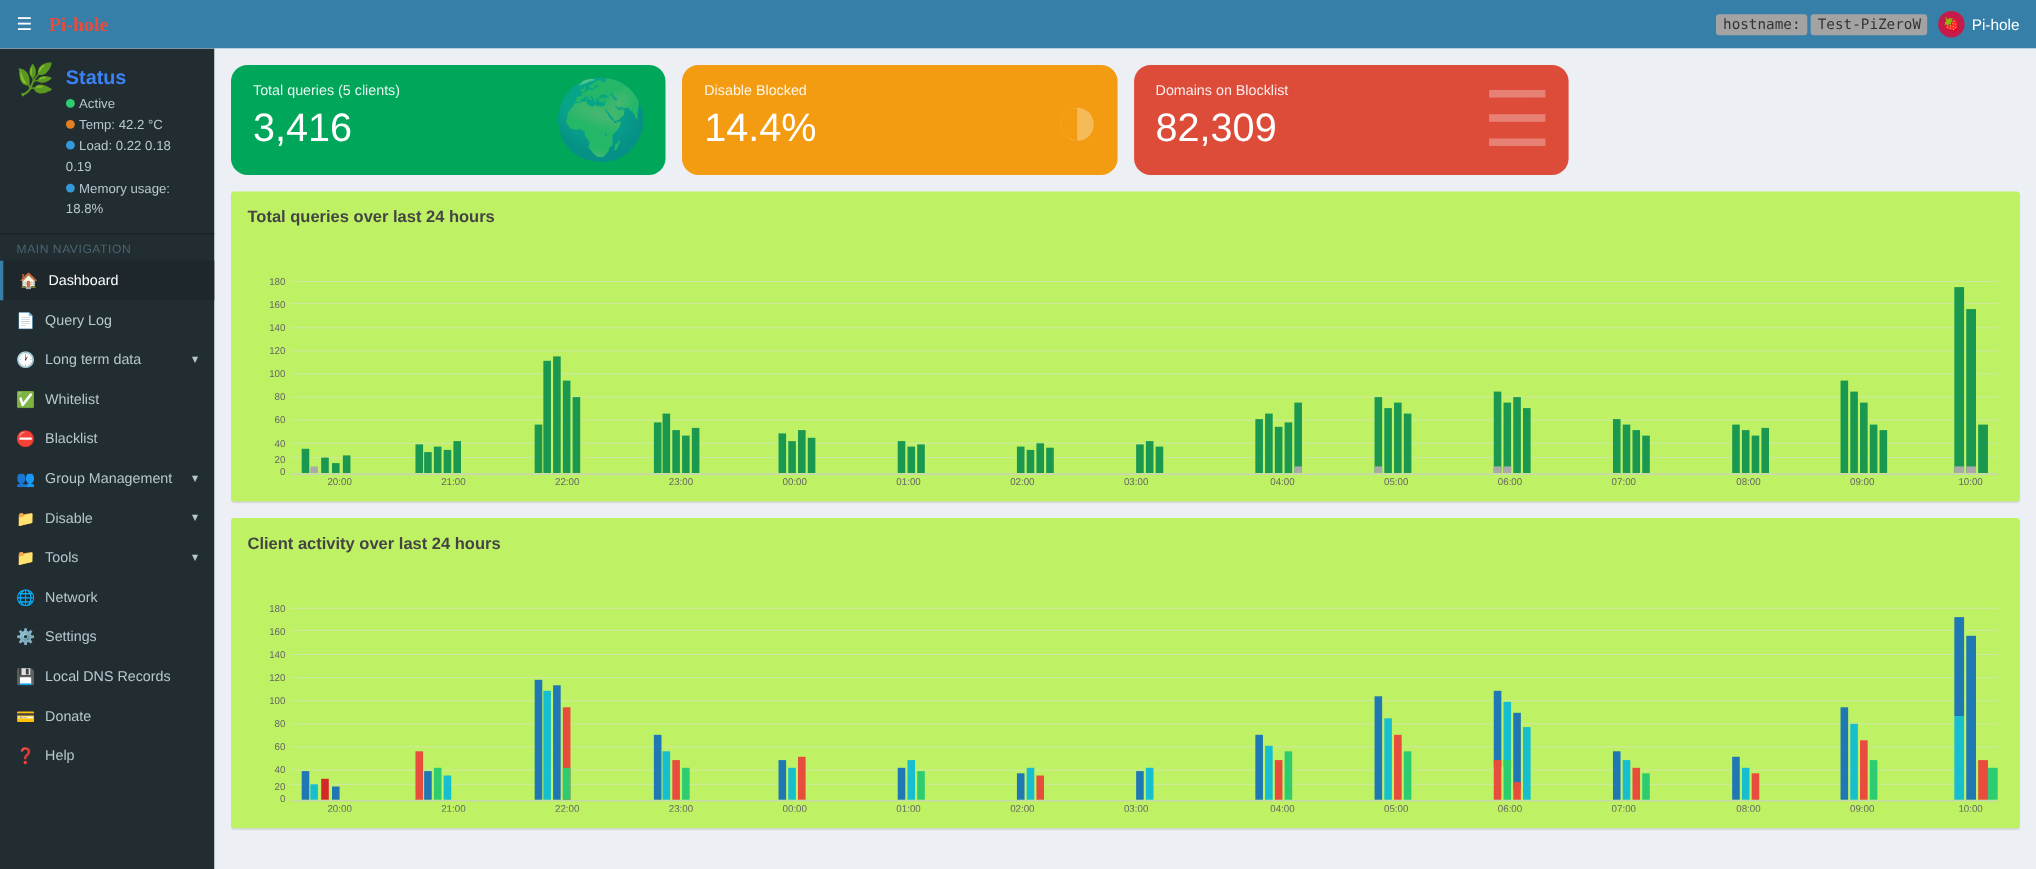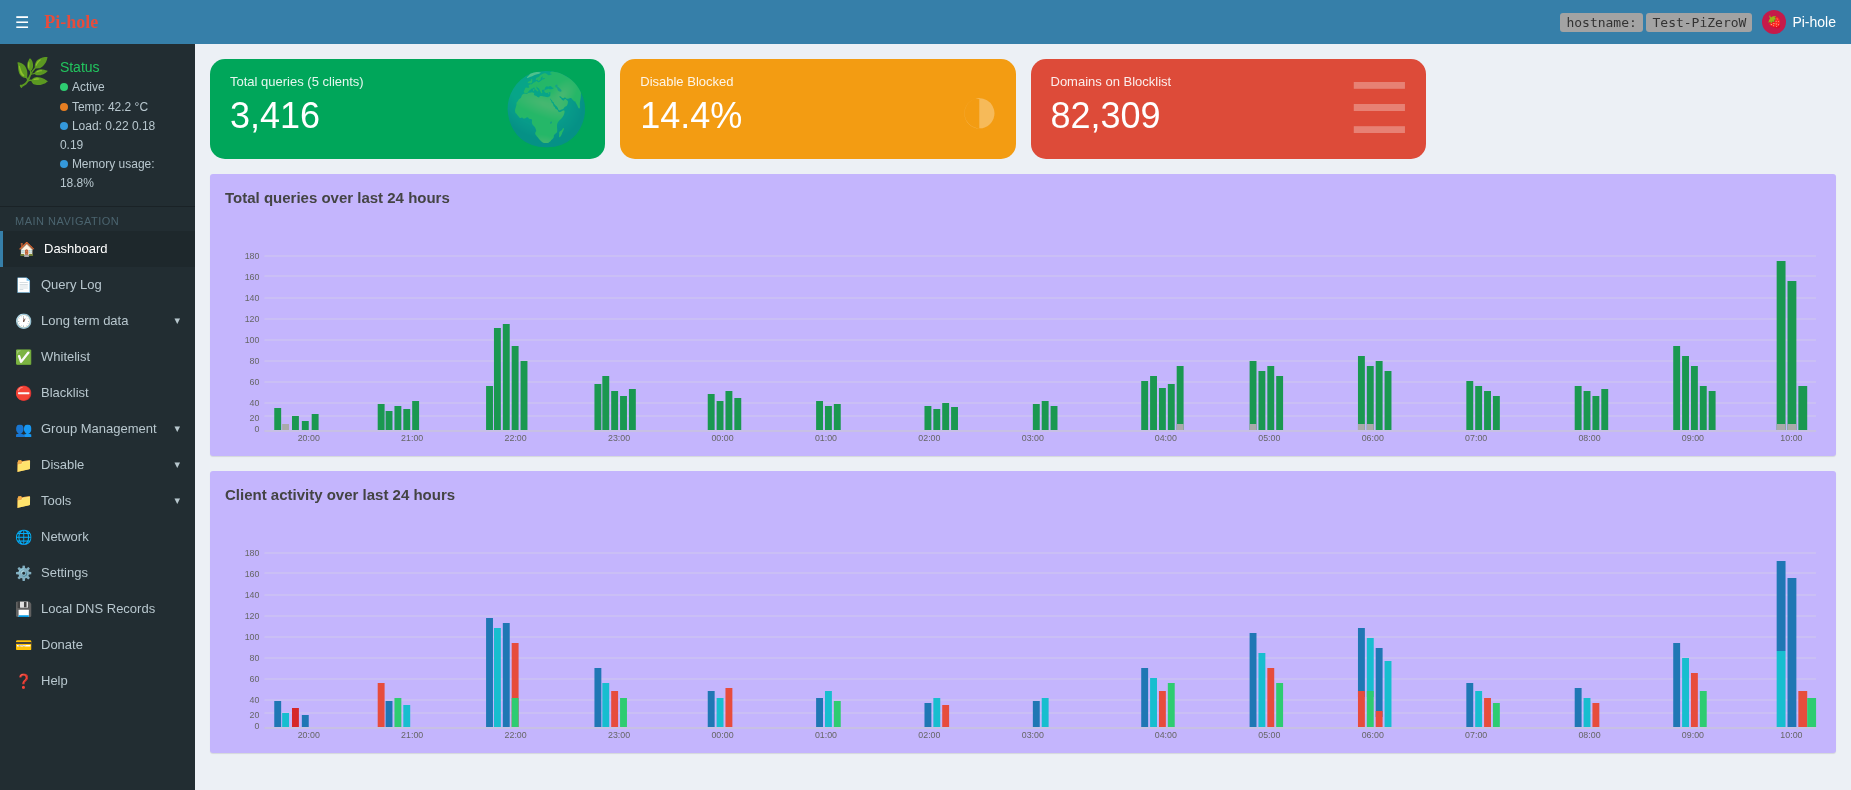--- a/index.html
+++ b/index.html
@@ -37,21 +37,21 @@
     }
     .sidebar-status {
       padding: 12px 15px;
       display: flex;
       align-items: flex-start;
       gap: 10px;
       border-bottom: 1px solid #1a2226;
     }
     .leaf-icon { font-size: 28px; }
     .status-text { font-size: 12px; line-height: 1.6; }
-    .status-text .title { font-size: 14px; font-weight: normal; color: #22c55e; }
+    .status-text .title { font-size: 18px; font-weight: bold; color: #3b82f6; }
     .status-dot { display: inline-block; width: 8px; height: 8px; border-radius: 50%; margin-right: 4px; }
     .dot-green { background: #2ecc71; }
     .dot-orange { background: #e67e22; }
     .dot-blue { background: #3498db; }
     .nav-header {
       padding: 8px 15px 4px;
       font-size: 11px;
       color: #4b646f;
       letter-spacing: 0.5px;
       text-transform: uppercase;
@@ -103,21 +103,21 @@
       position: absolute;
       right: 15px;
       top: 50%;
       transform: translateY(-50%);
       font-size: 70px;
       opacity: 0.3;
     }
 
     
     .chart-panel {
-      background: #c4b5fd;
+      background: #bef264;
       border-radius: 3px;
       margin-bottom: 15px;
       padding: 15px;
       box-shadow: 0 1px 1px rgba(0,0,0,0.1);
     }
     .chart-title {
       font-size: 15px;
       font-weight: 600;
       color: #444;
       margin-bottom: 10px;

